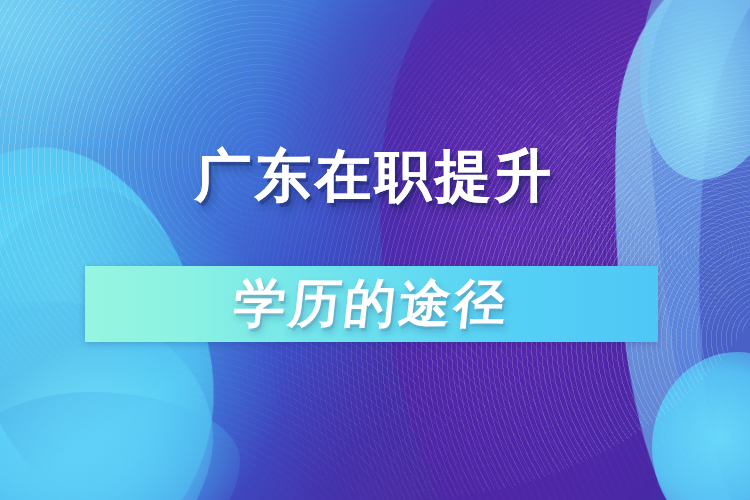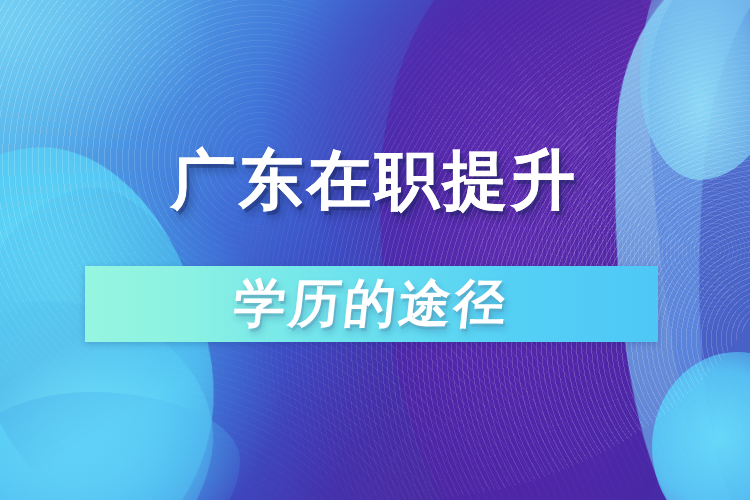--- a/index.html
+++ b/index.html
@@ -288,21 +288,21 @@
   .content {
     position: absolute;
     inset: 0;
   }
 
   .title {
     position: absolute;
     left: 0; right: 0;
     top: 148px;
     text-align: center;
-    font-size: 64px;
+    font-size: 56px;
     line-height: 1;
     font-weight: 700;
     color: #ffffff;
     letter-spacing: 4px;
     white-space: nowrap;
     text-shadow:
       3px 4px 0 rgba(22,34,92,0.40),
       5px 7px 9px rgba(14,22,70,0.35);
     -webkit-text-stroke: 0.5px #ffffff;
   }

